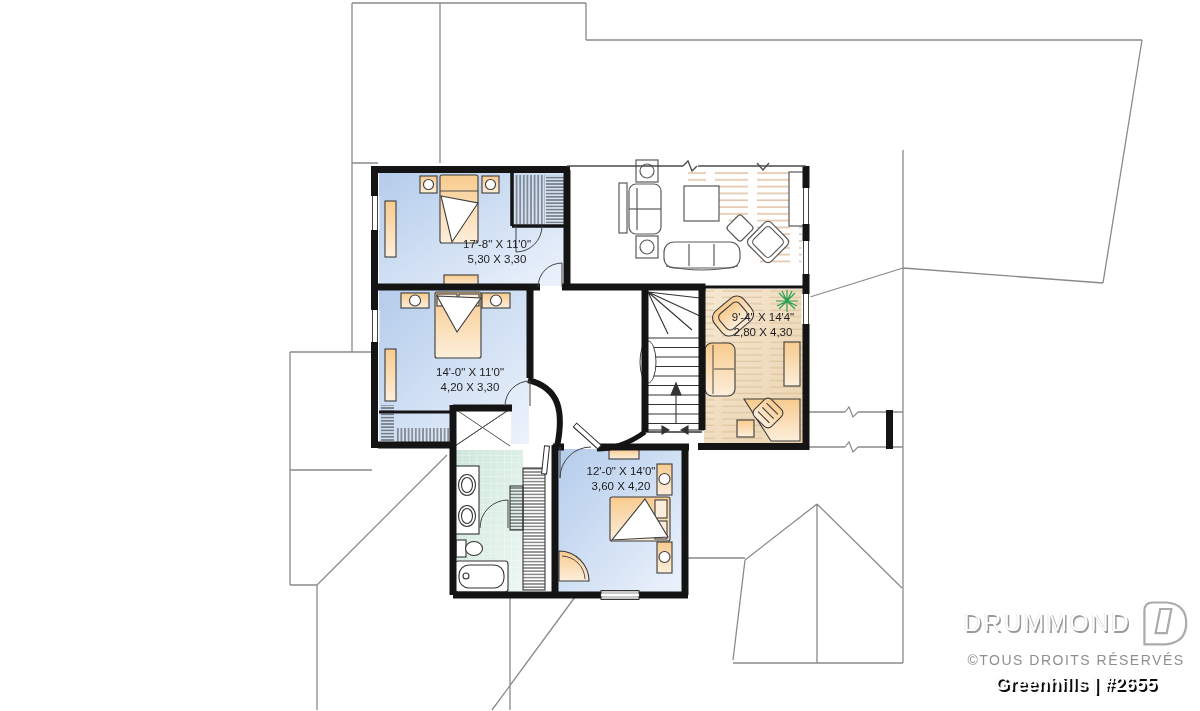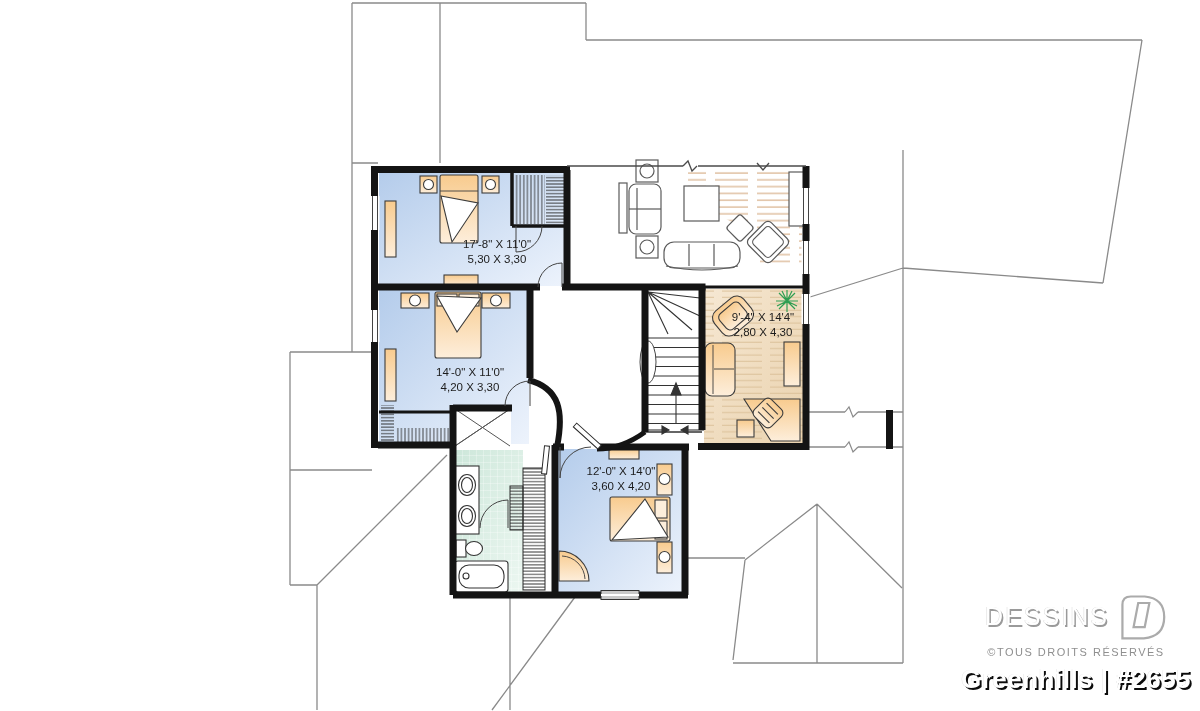--- a/index.html
+++ b/index.html
@@ -5,22 +5,22 @@
   html,body{margin:0;padding:0;background:#ffffff;}
   #stage{position:relative;width:1200px;height:711px;background:#ffffff;overflow:hidden;
          font-family:"Liberation Sans",sans-serif;}
   svg text{font-family:"Liberation Sans",sans-serif;}
   .dim-label{font-size:11.5px;fill:#1c1c1c;text-anchor:middle;}
   
   .logo{position:absolute;right:8px;bottom:16px;width:232px;text-align:center;user-select:none;}
   .logo-row{display:flex;align-items:center;justify-content:center;gap:6px;}
   .brand{color:#ffffff;font-size:25px;line-height:0.98;letter-spacing:2px;font-weight:400;
          text-shadow:1.5px 1.5px 0 #9a9a9a, -0.5px -0.5px 0 #d9d9d9;}
-  .rights{color:#8f8f8f;font-size:11px;letter-spacing:1.5px;margin-top:2px;}
-  .plan-title{color:#ffffff;font-size:26px;font-weight:bold;letter-spacing:0.5px;margin-top:6px;
+  .rights{color:#8f8f8f;font-size:14px;letter-spacing:1.5px;margin-top:2px;}
+  .plan-title{color:#ffffff;font-size:18px;font-weight:bold;letter-spacing:0.5px;margin-top:6px;
          text-shadow:2px 2px 0 #0c0c0c, -0.5px -0.5px 0 #e8e8e8;}
 </style>
 </head>
 <body>
 
 <div id="stage">
 <svg width="1200" height="711" viewBox="0 0 1200 711">
   <defs>
     <linearGradient id="bedG" x1="0" y1="0" x2="1" y2="1">
       <stop offset="0" stop-color="#b4cceb"></stop>
@@ -308,21 +308,21 @@
     <text class="dim-label" x="763" y="336">2,80 X 4,30</text>
     <text class="dim-label" x="621" y="475">12'-0" X 14'0"</text>
     <text class="dim-label" x="621" y="490">3,60 X 4,20</text>
   </g>
 </svg>
 
 
 <div class="logo">
   <div class="logo-row">
     <div>
-      <div class="brand">DESSINS</div>
+      <div class="brand">DRUMMOND</div>
     </div>
     <svg width="52" height="56" viewBox="0 0 56 60">
       <g fill="#ffffff" stroke="#ababab" stroke-width="2.4">
         <path d="M8,54 L8,18 Q8,9 17,9 L32,9 Q53,11 53,31 Q53,52 31,54 Z"></path>
         <path d="M20,42 L25,16 L37,16 L32,42 Z"></path>
       </g>
     </svg>
   </div>
   <div class="rights">©TOUS DROITS RÉSERVÉS</div>
   <div class="plan-title">Greenhills | #2655</div>

